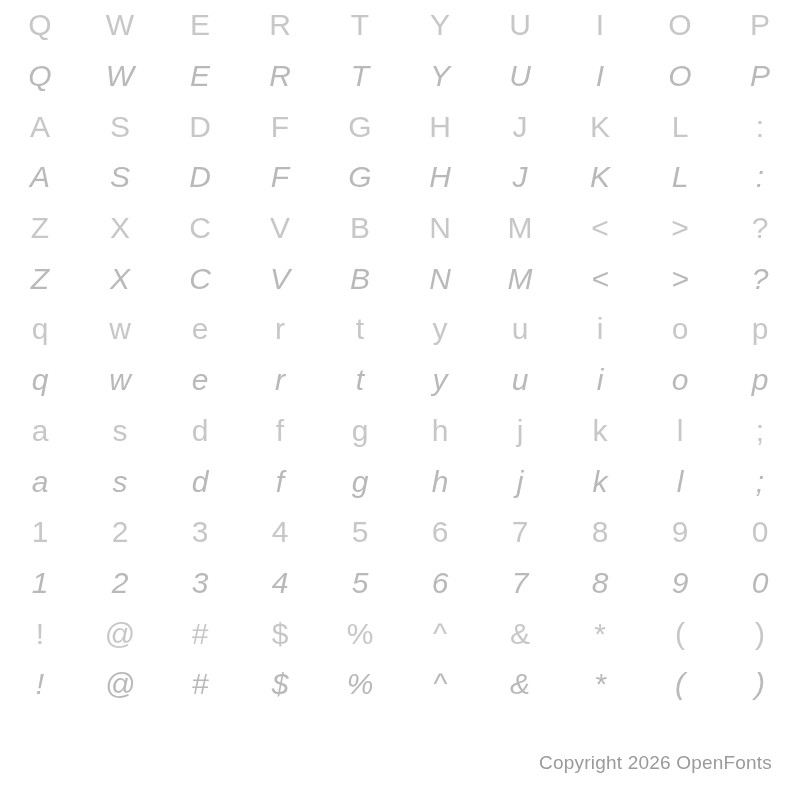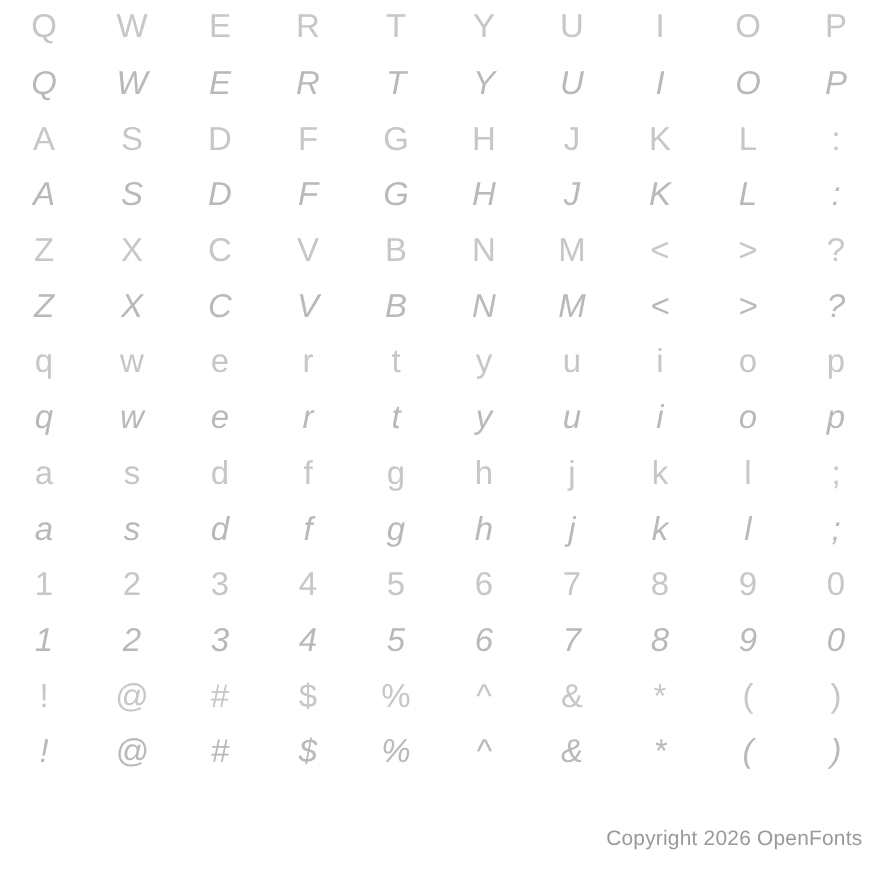--- a/index.html
+++ b/index.html
@@ -37,21 +37,21 @@
     font-size: 30px;
     line-height: 1;
     font-family: "Liberation Sans", sans-serif;
     user-select: none;
   }
   .cell.light {
     font-weight: 300;
   }
   .footer {
     position: absolute;
-    right: 16px;
+    right: 28px;
     bottom: 26px;
     color: #9a9a9a;
     font-size: 19px;
     font-family: "Liberation Sans", sans-serif;
     letter-spacing: 0.2px;
   }
 </style>
 </head>
 <body>
 

